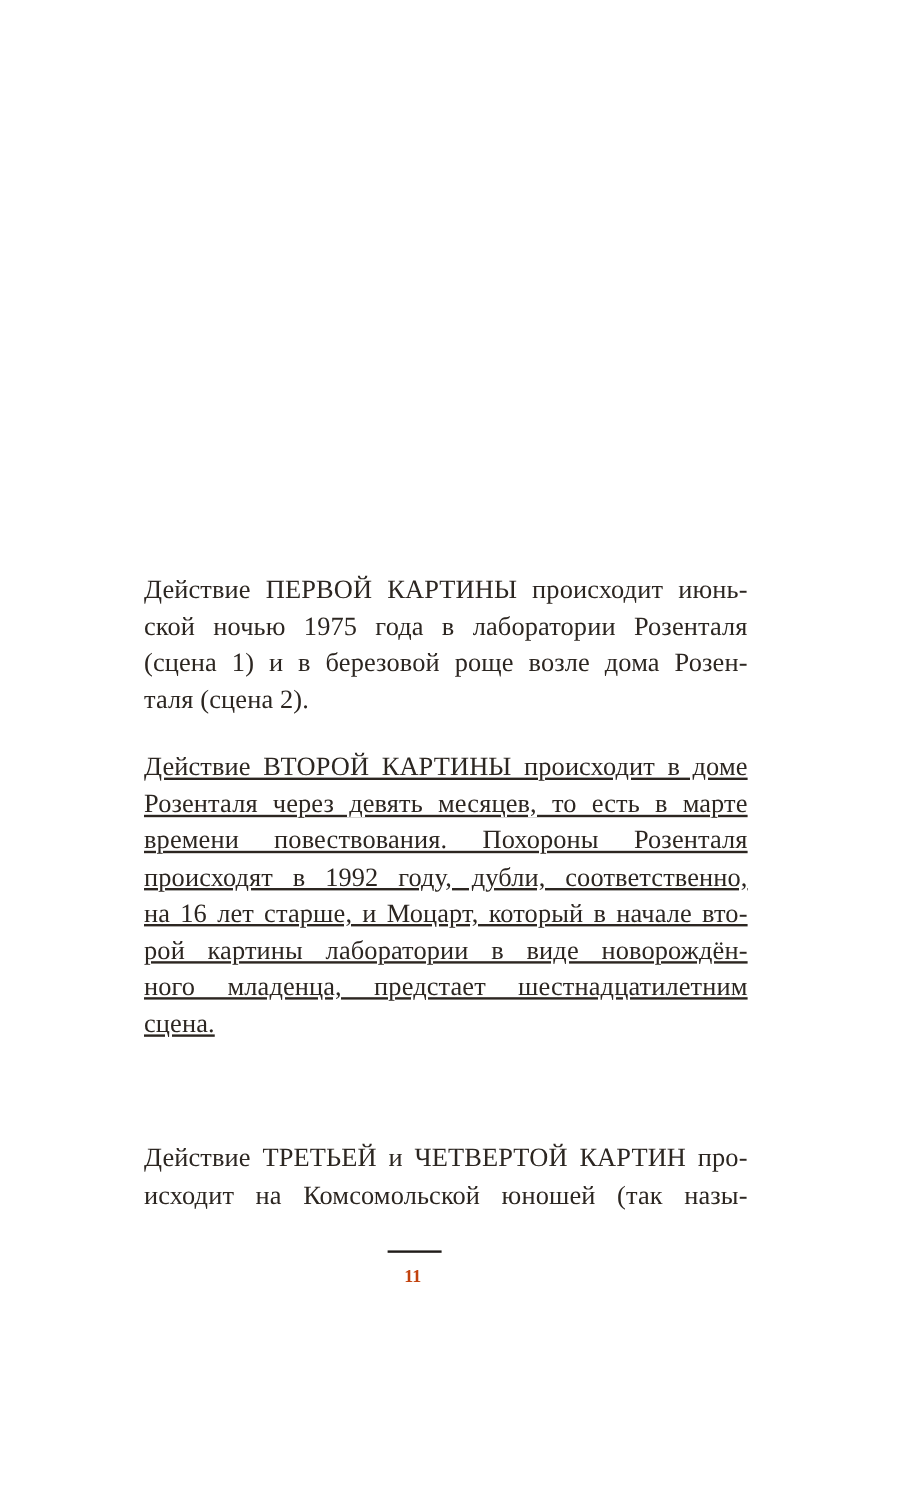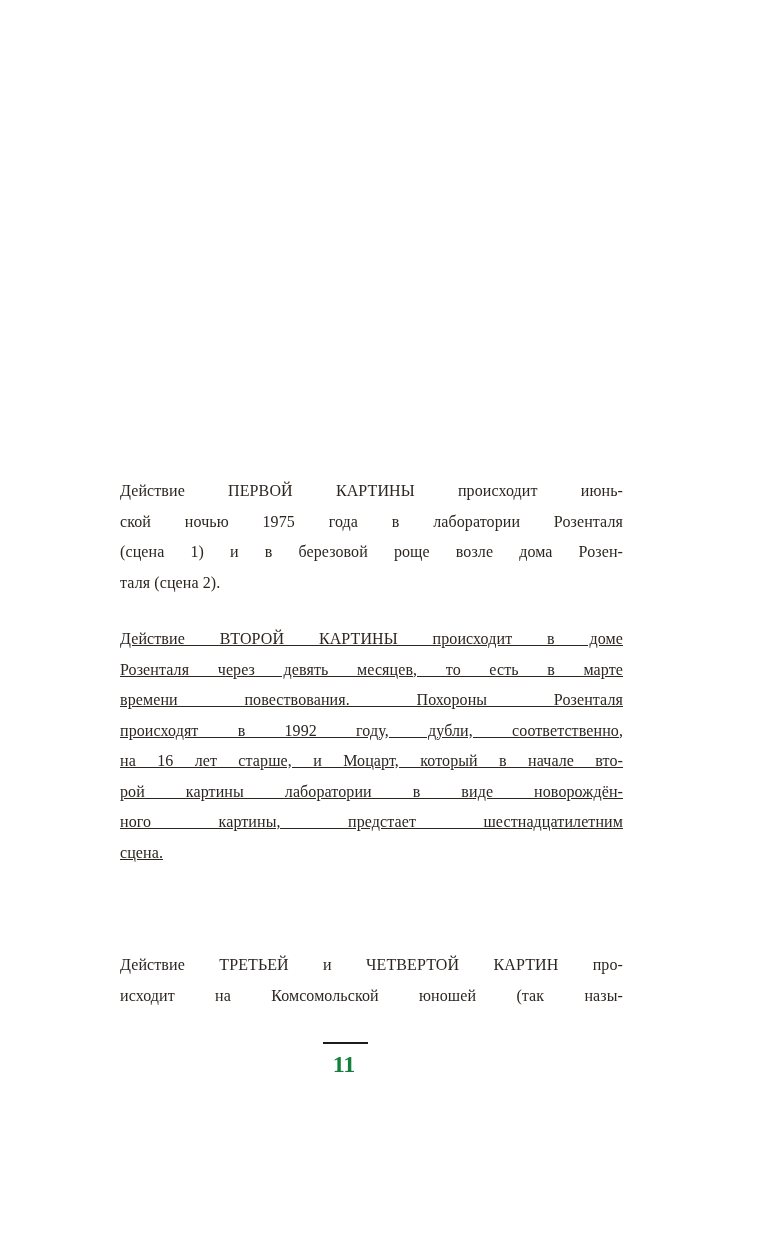--- a/index.html
+++ b/index.html
@@ -19,21 +19,21 @@
   .textblock {
     position: absolute;
     left: 120px;
     width: 503px;
   }
   .para { position: absolute; left: 0; width: 503px; }
   .p1 { top: 476px; }
   .p2 { top: 624px; text-decoration: underline; }
   .p3 { top: 950px; }
   .line {
-    font-size: 16px;
+    font-size: 22px;
     line-height: 30.5px;
     white-space: normal;
     text-align: justify;
     text-align-last: justify;
     letter-spacing: 0.1px;
   }
   .line.flush {
     text-align: left;
     text-align-last: left;
   }
@@ -44,24 +44,24 @@
     width: 45px;
     height: 2px;
     background: #1f1b18;
   }
   .page-number {
     position: absolute;
     top: 1053px;
     left: 304px;
     width: 80px;
     text-align: center;
-    font-size: 24px;
+    font-size: 15px;
     line-height: 22px;
     font-weight: bold;
-    color: #15803d;
+    color: #c2410c;
   }
 </style>
 </head>
 <body>
 
 <div class="page">
   <div class="textblock">
 
     <div class="para p1">
       <div class="line">Действие ПЕРВОЙ КАРТИНЫ происходит июнь-</div>
@@ -70,21 +70,21 @@
       <div class="line flush">таля (сцена 2).</div>
     </div>
 
     <div class="para p2">
       <div class="line">Действие ВТОРОЙ КАРТИНЫ происходит в доме</div>
       <div class="line">Розенталя через девять месяцев, то есть в марте</div>
       <div class="line">времени повествования. Похороны Розенталя</div>
       <div class="line">происходят в 1992 году, дубли, соответственно,</div>
       <div class="line">на 16 лет старше, и Моцарт, который в начале вто-</div>
       <div class="line">рой картины лаборатории в виде новорождён-</div>
-      <div class="line">ного картины, предстает шестнадцатилетним</div>
+      <div class="line">ного младенца, предстает шестнадцатилетним</div>
       <div class="line flush">сцена.</div>
     </div>
 
     <div class="para p3">
       <div class="line">Действие ТРЕТЬЕЙ и ЧЕТВЕРТОЙ КАРТИН про-</div>
       <div class="line">исходит на Комсомольской юношей (так назы-</div>
     </div>
 
   </div>
 

